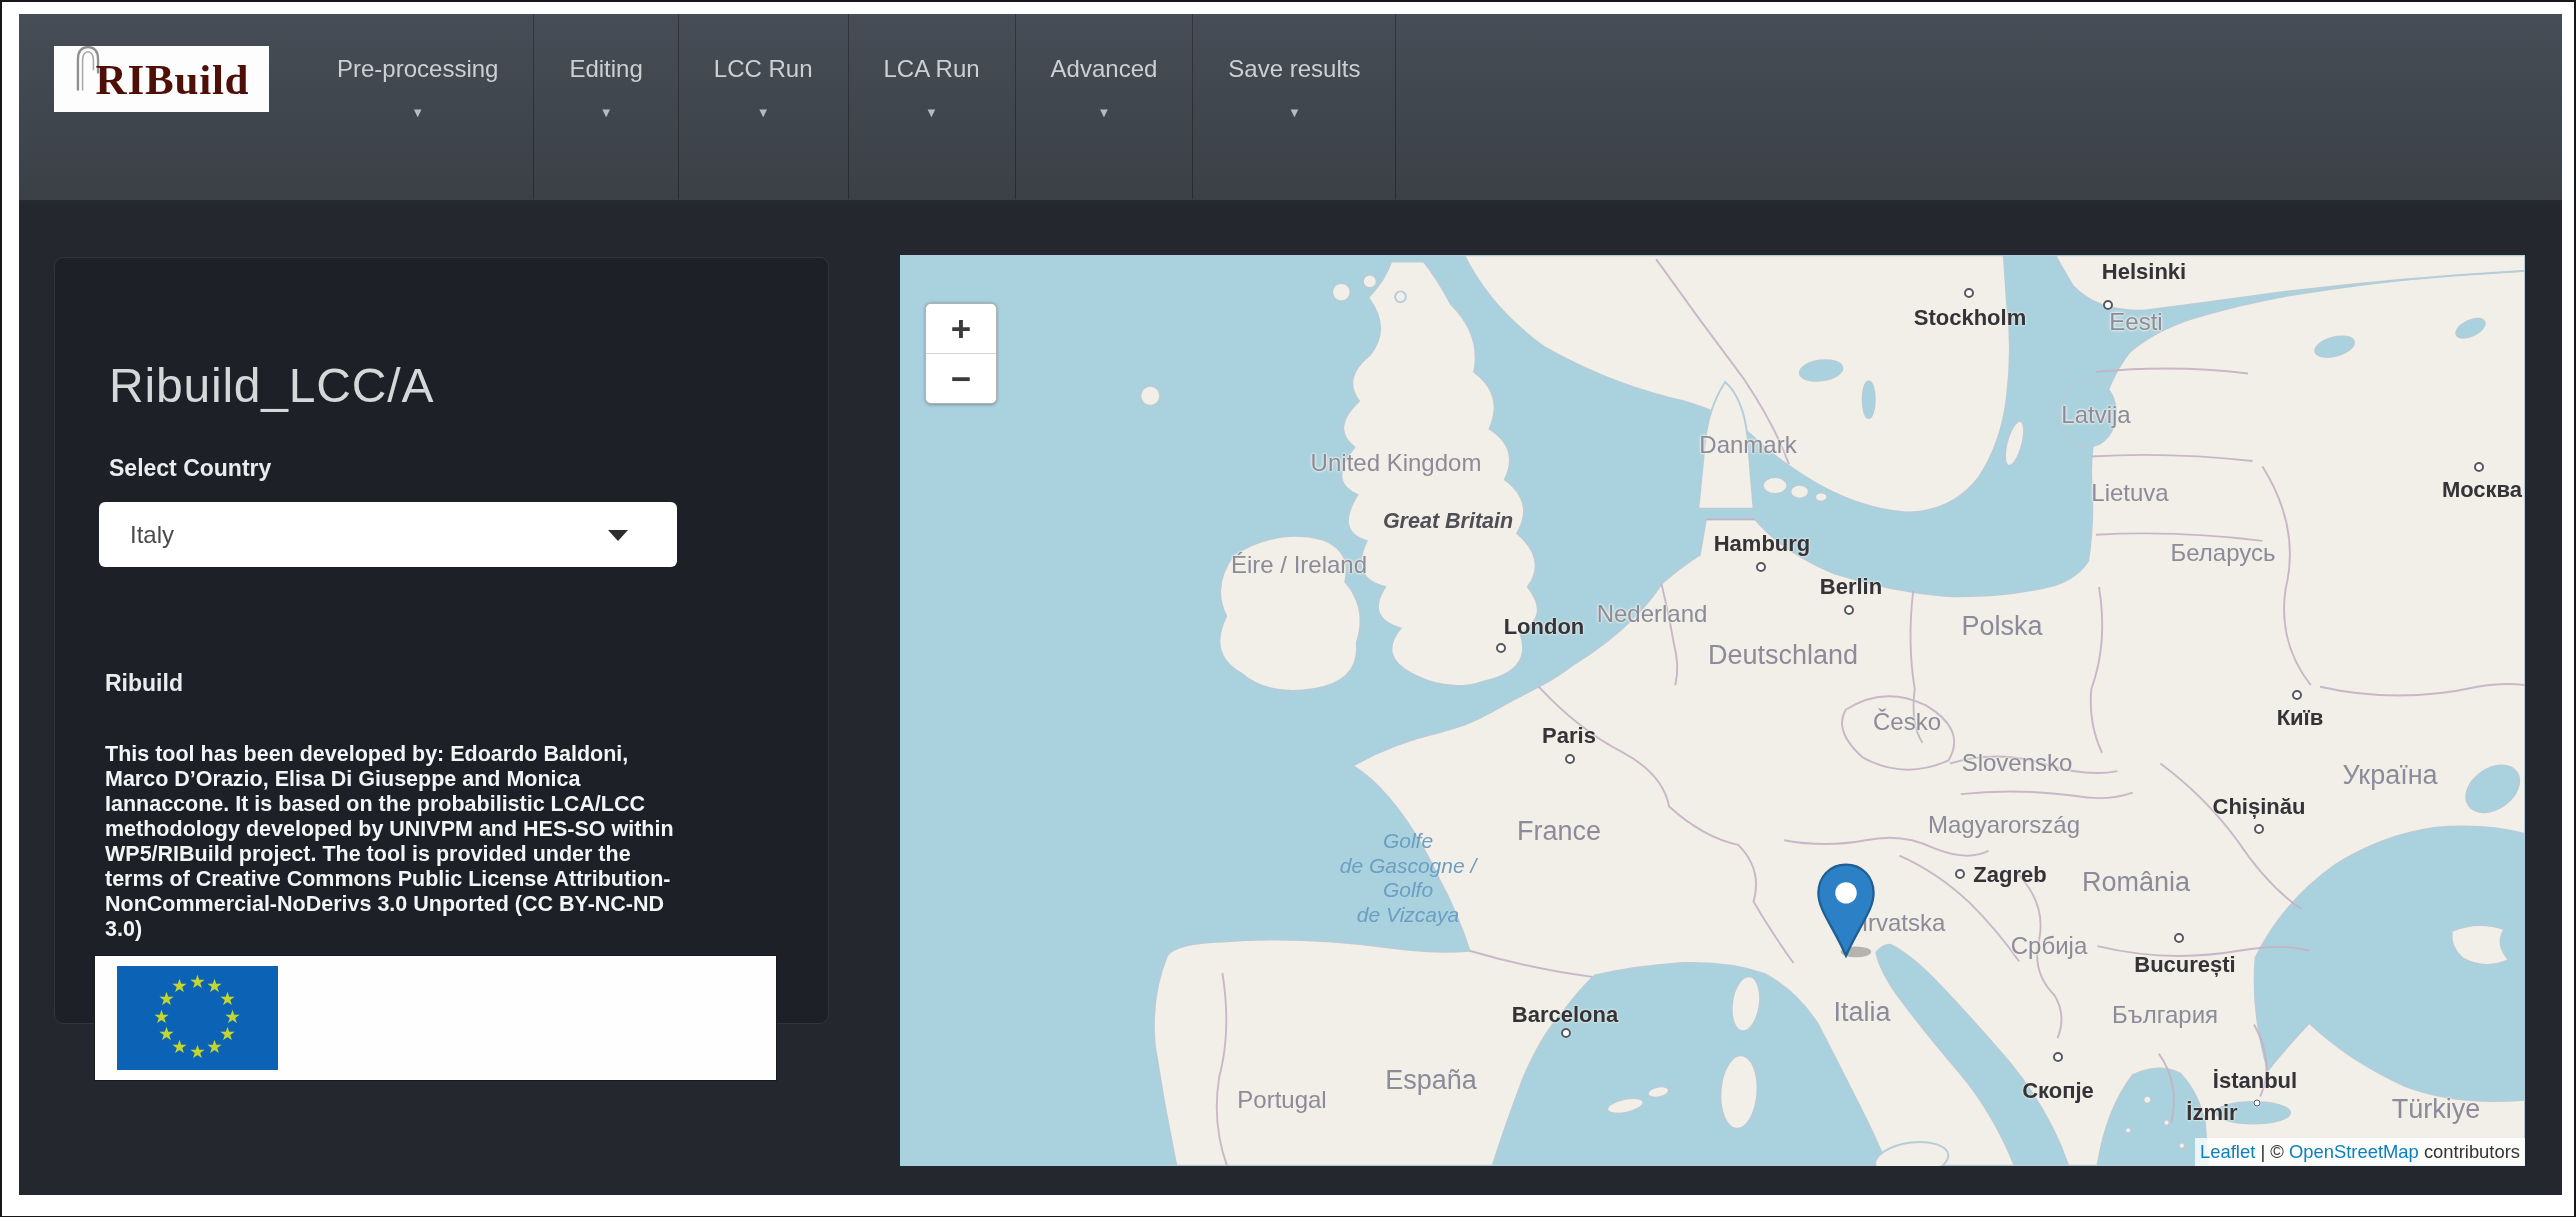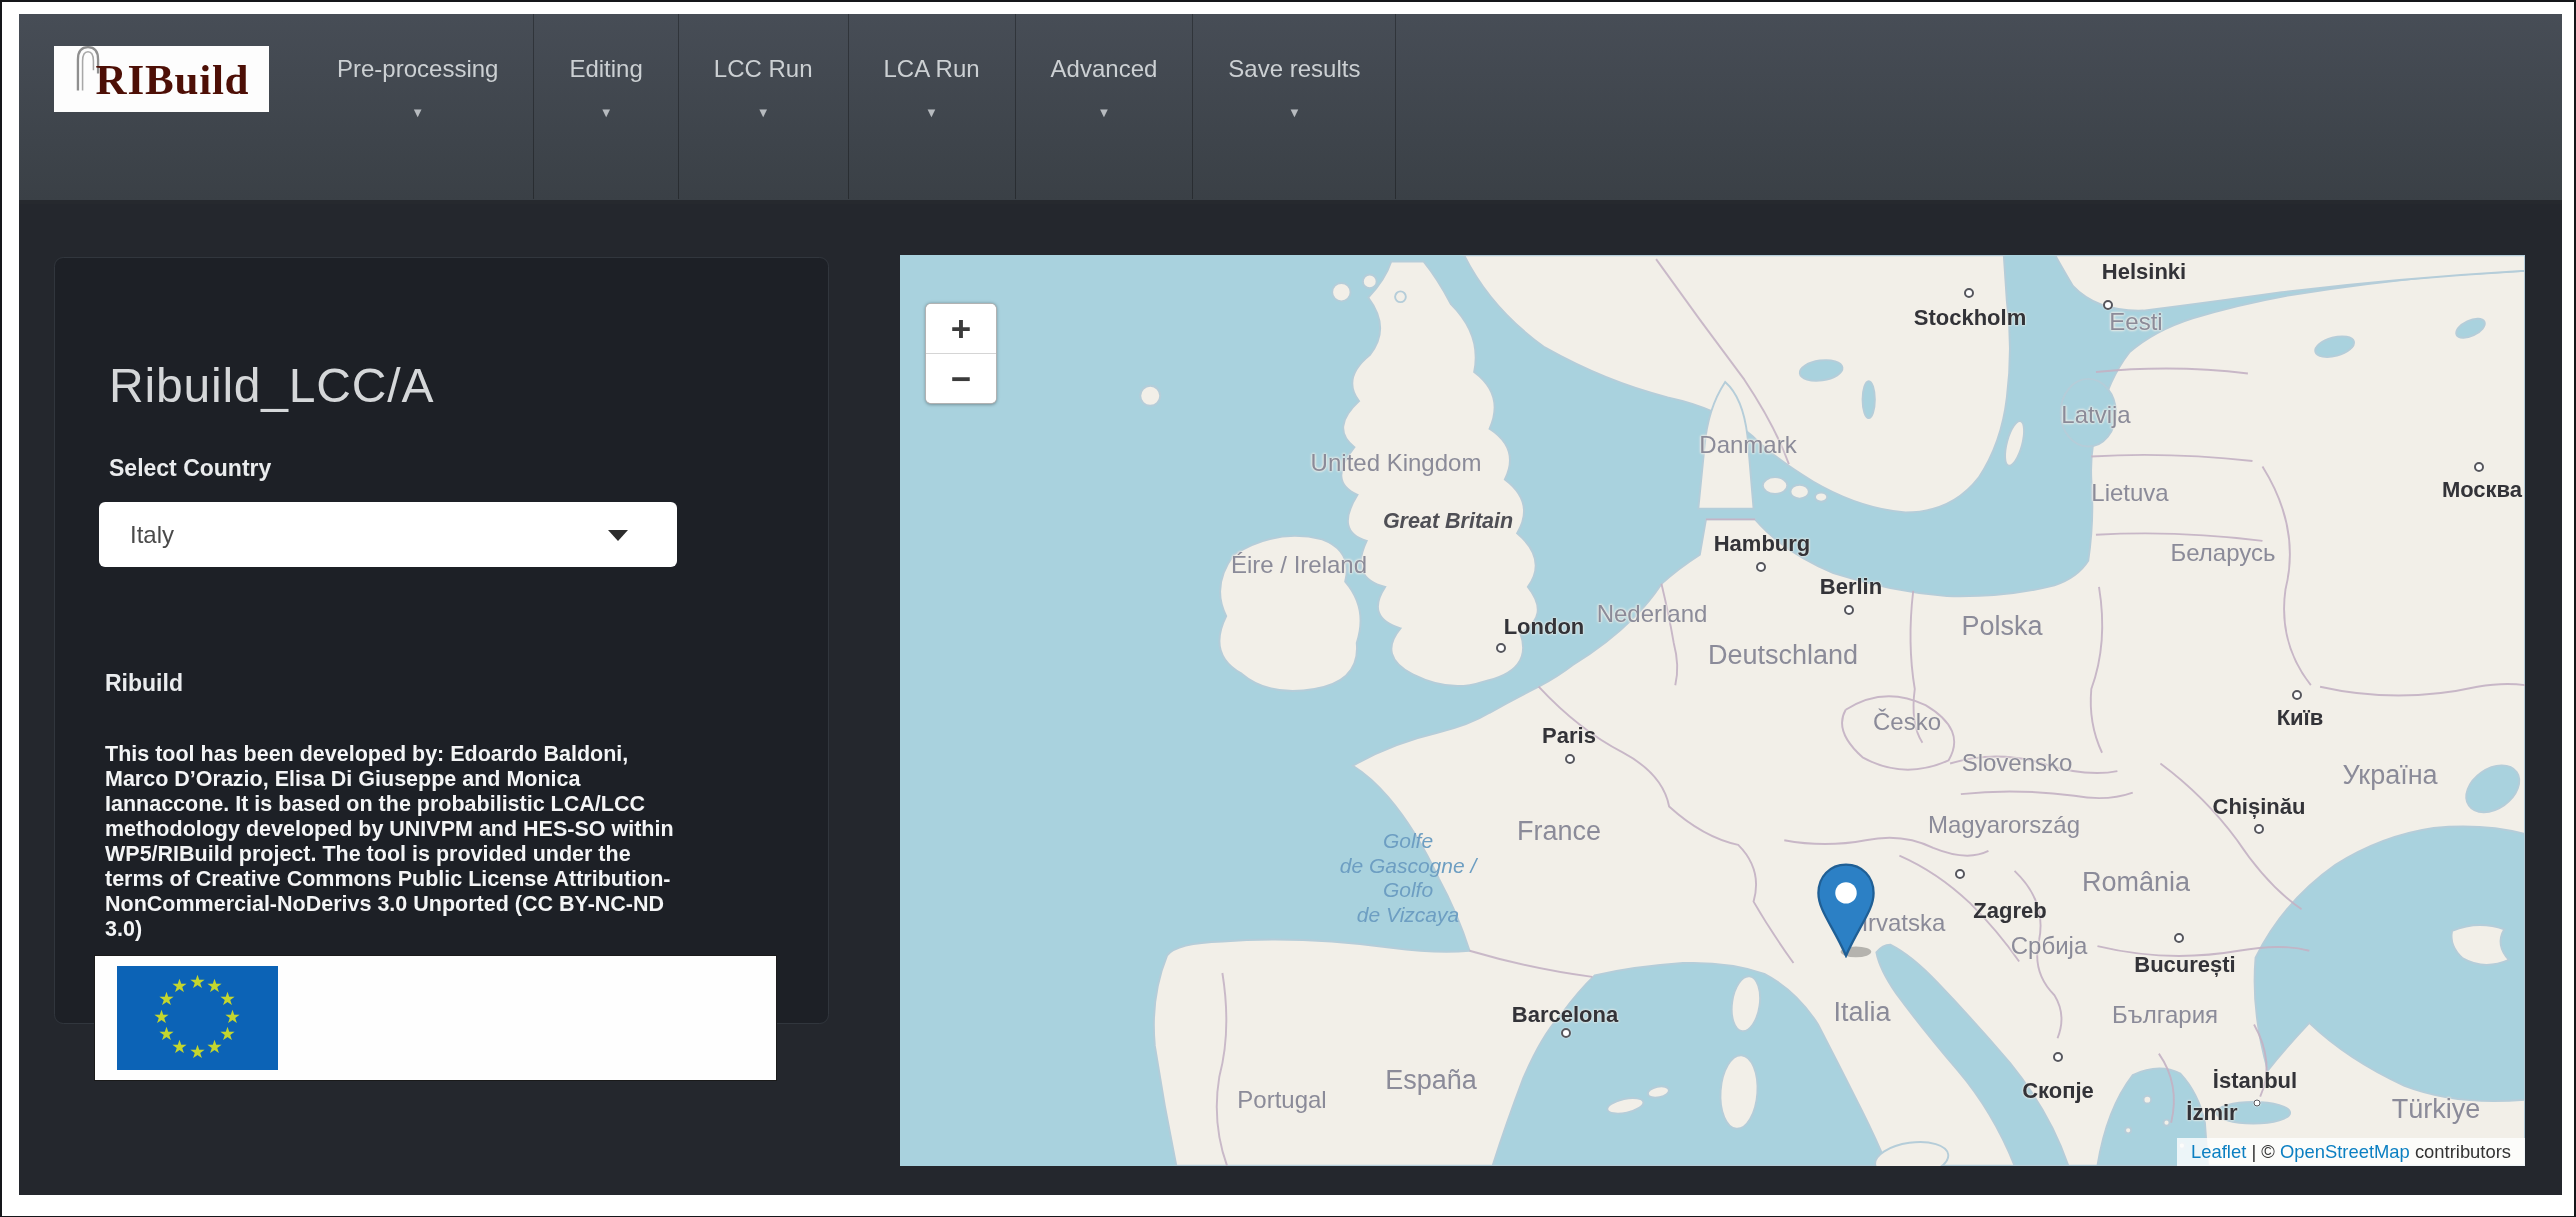--- a/index.html
+++ b/index.html
@@ -59,21 +59,21 @@
   .city-dot.small{width:7px;height:7px;border-width:1.5px;}
 
   .zoom-ctl{position:absolute;left:25px;top:48px;width:72px;height:101px;background:#fff;border:1.5px solid rgba(0,0,0,0.3);
             border-radius:6.1px;overflow:hidden;box-shadow:0 0.8px 3.1px rgba(0,0,0,.3);}
   .zoom-btn{width:100%;height:50px;display:flex;align-items:center;justify-content:center;
             font-size:35px;font-weight:bold;color:#3b3b3b;cursor:pointer;background:#fff;}
   .zoom-btn:first-child{border-bottom:0.8px solid #d5d5d5;}
 
   .marker{position:absolute;left:916px;top:608px;}
   .attribution{position:absolute;right:0;bottom:0;height:28px;background:rgba(255,255,255,0.78);
-               display:flex;align-items:center;padding:0 14px;font-size:18.4px;color:#333;white-space:pre;}
+               display:flex;align-items:center;padding:0 5px;font-size:18.4px;color:#333;white-space:pre;}
   .attribution a{color:#0b7fc2;text-decoration:none;cursor:pointer;}
 </style>
 </head>
 <body>
 
 <div class="screen">
   <div class="app">
 
     <div class="navbar">
       <div class="logo-box">
@@ -296,21 +296,21 @@
             <div class="map-label city" style="left: 951px; top: 332px;">Berlin</div>
             <div class="city-dot" style="left: 601px; top: 393px;"></div>
             <div class="map-label city" style="left: 600px; top: 372px; margin-left: 44px;">London</div>
             <div class="city-dot" style="left: 1397px; top: 440px;"></div>
             <div class="map-label city" style="left: 1400px; top: 463px;">Київ</div>
             <div class="city-dot" style="left: 670px; top: 504px;"></div>
             <div class="map-label city" style="left: 669px; top: 481px;">Paris</div>
             <div class="city-dot" style="left: 1359px; top: 574px;"></div>
             <div class="map-label city" style="left: 1359px; top: 552px;">Chișinău</div>
             <div class="city-dot" style="left: 1060px; top: 619px;"></div>
-            <div class="map-label city" style="left: 1110px; top: 620px; margin-top: 36px;">Zagreb</div>
+            <div class="map-label city" style="left: 1110px; top: 620px;">Zagreb</div>
             <div class="city-dot" style="left: 1279px; top: 683px;"></div>
             <div class="map-label city" style="left: 1285px; top: 710px;">București</div>
             <div class="city-dot" style="left: 666px; top: 778px;"></div>
             <div class="map-label city" style="left: 665px; top: 760px;">Barcelona</div>
             <div class="city-dot" style="left: 1158px; top: 802px;"></div>
             <div class="map-label city" style="left: 1158px; top: 836px;">Скопје</div>
             <div class="city-dot small" style="left: 1357px; top: 848px;"></div>
             <div class="map-label city" style="left: 1355px; top: 826px;">İstanbul</div>
             <div class="map-label city" style="left: 1312px; top: 858px;">İzmir</div>
           </div>

